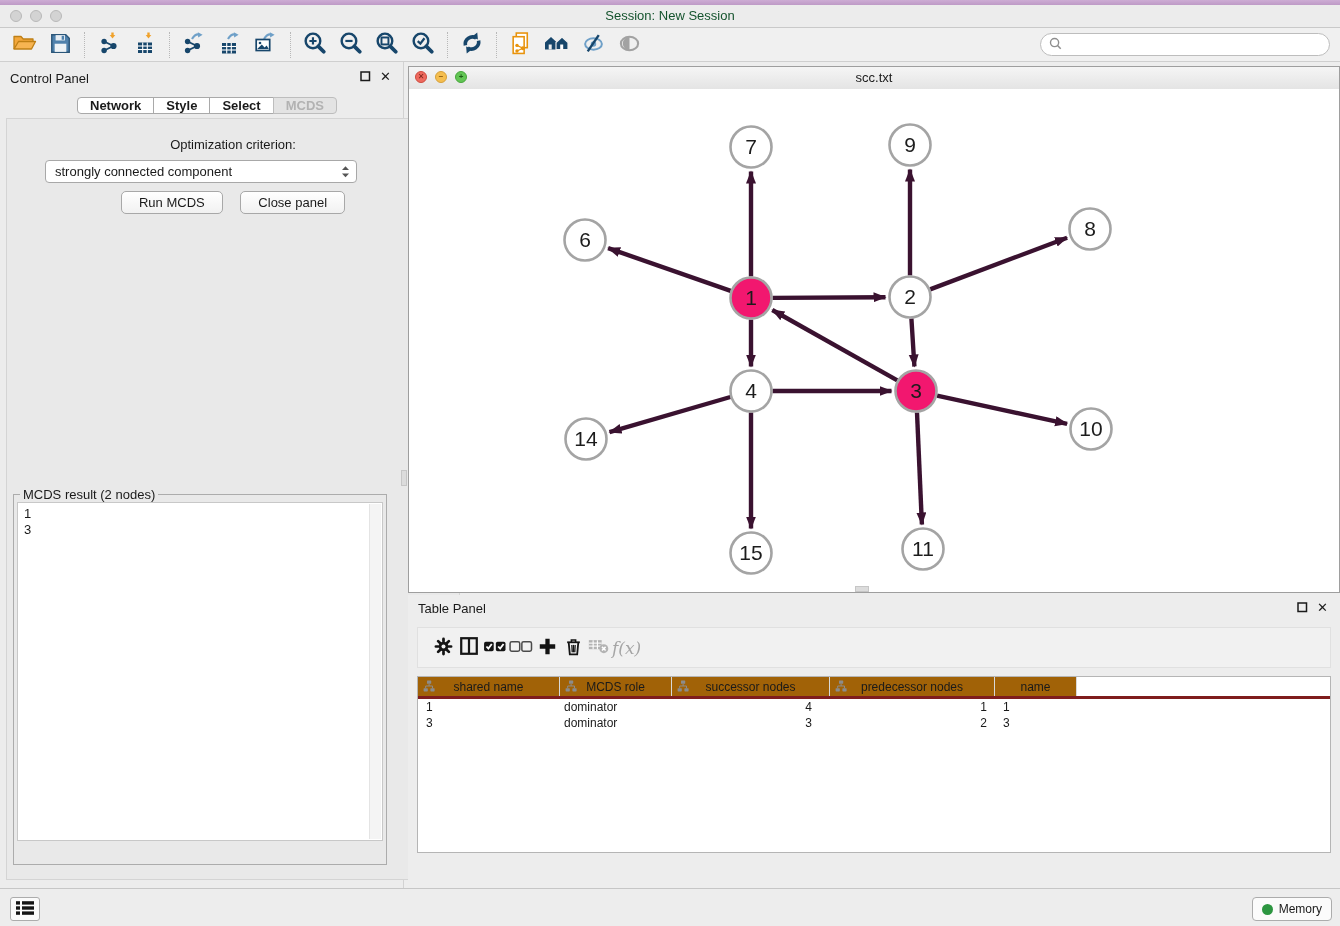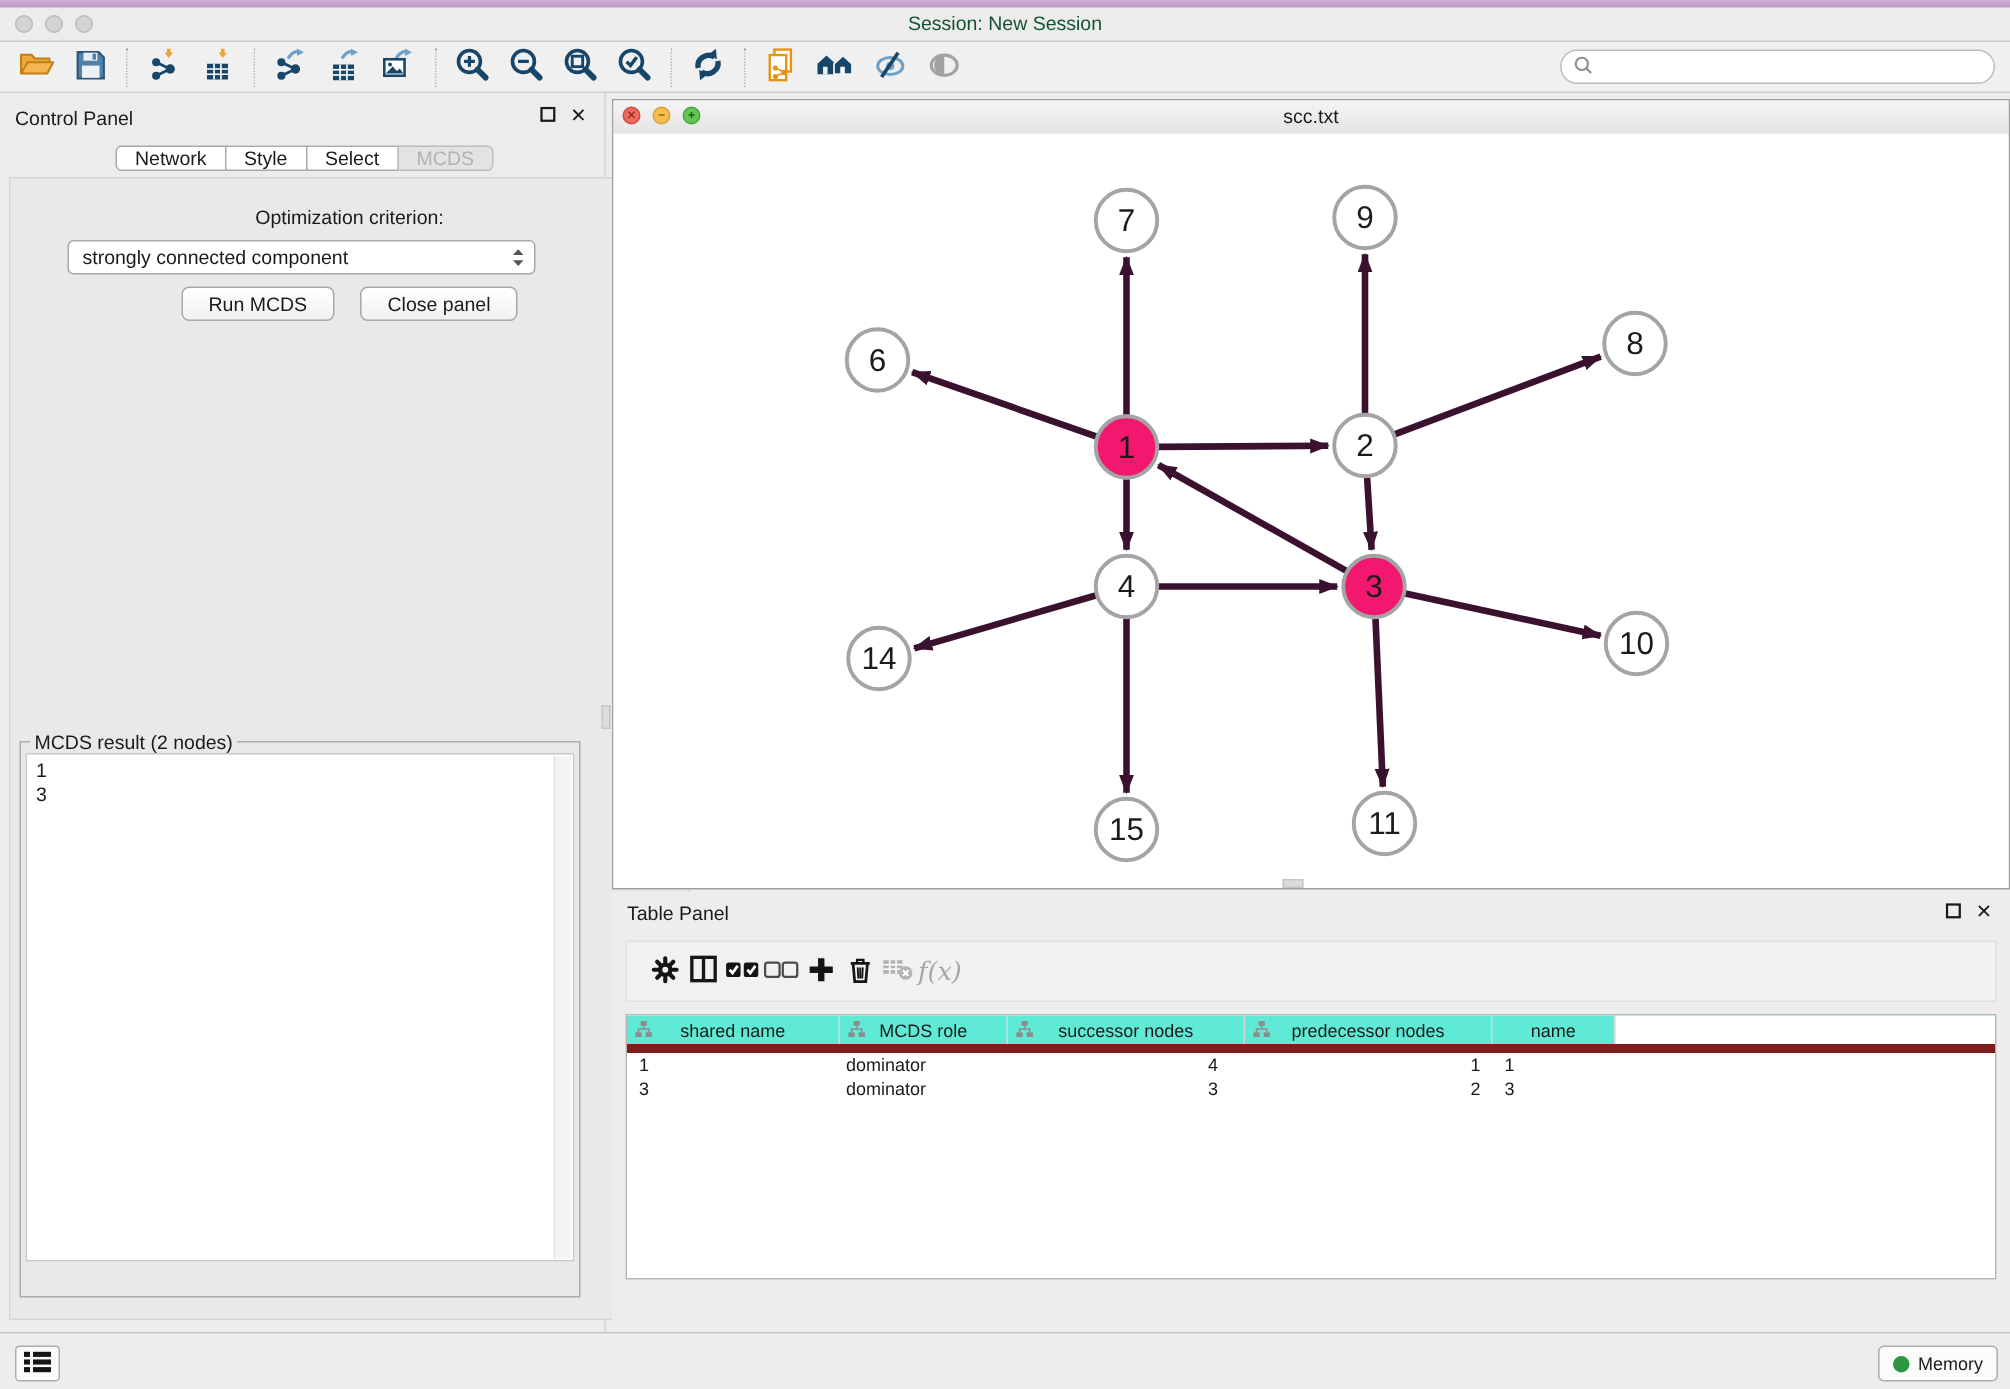--- a/index.html
+++ b/index.html
@@ -21,21 +21,21 @@
           border-radius:12px;display:flex;align-items:center;padding:0 8px;box-sizing:border-box;gap:5px}
   .search input{flex:1;border:none;outline:none;background:transparent;font:13px "Liberation Sans",sans-serif}
 
   
   .control-panel{position:absolute;left:0;top:62px;width:404px;height:826px;background:#ECECEC;border-right:1px solid #D2D2D2;box-sizing:border-box}
   .cp-head{position:absolute;left:10px;top:9px}
   .panel-btns{position:absolute;top:8px;right:12px;display:flex;gap:9px;align-items:center}
   .mini{display:flex;align-items:center}
   .mini.close{font-weight:700;font-size:13px;line-height:13px}
   .ctabs{position:absolute;left:77px;top:35px;display:flex}
-  .ctab{padding:0 12px;background:#FFF;border:1px solid #A9A9A9;font-weight:400;margin-left:-1px}
+  .ctab{padding:0 12px;background:#FFF;border:1px solid #A9A9A9;font-weight:700;margin-left:-1px}
   .ctab:first-child{border-radius:4px 0 0 4px;margin-left:0}
   .ctab:last-child{border-radius:0 4px 4px 0}
   .ctab.active{background:#E3E3E3;color:#B2B2B2;border-color:#BDBDBD}
   .cp-body{position:absolute;left:6px;top:56px;width:454px;height:762px;background:#E9E9E9;border:1px solid #D4D4D4;box-sizing:border-box}
   .opt-label{position:absolute;top:18px;left:0;right:0;text-align:center}
   .opt-select{position:absolute;left:38px;top:41px;width:312px;height:23px;background:#FFF;border:1px solid #A8A8A8;border-radius:4px;
               box-sizing:border-box;display:flex;align-items:center;padding-left:9px}
   .opt-select .stp{position:absolute;right:4px;top:3px}
   .cp-buttons{position:absolute;top:72px;left:0;right:0;text-align:center}
   .btn{display:inline-block;padding:3px 17px;background:linear-gradient(#FFFFFF,#F1F1F1);border:1px solid #A8A8A8;border-radius:5px;margin:0 7px}
@@ -57,21 +57,21 @@
 
   
   .table-panel{position:absolute;left:408px;top:595px;width:932px;height:293px;background:#EDEDED}
   .tp-head{position:absolute;left:10px;top:6px}
   .tp-btns{position:absolute;top:6px;right:12px;display:flex;gap:9px;align-items:center}
   .tp-toolbar{position:absolute;left:9px;right:9px;top:32px;height:41px;background:#F1F1F1;border:1px solid #E0E0E0;
               box-sizing:border-box;display:flex;align-items:center;padding-left:12px}
   .tp-tool{min-width:26px;display:flex;justify-content:center;align-items:center}
   .fx{font-family:"DejaVu Serif","Liberation Serif",serif;font-style:italic;color:#A5A5A5;font-size:17px}
   .tp-table{position:absolute;left:9px;right:9px;top:81px;height:177px;background:#FFF;border:1px solid #B5B5B5;box-sizing:border-box;overflow:hidden}
-  .thead{display:flex;height:19px;background:#5eead4;border-bottom:6px solid #7f1d1d}
+  .thead{display:flex;height:19px;background:#a16207;border-bottom:3px solid #7f1d1d}
   .hcell{position:relative;display:flex;align-items:center;justify-content:center;font-size:12px;border-right:1px solid #D8D8D8;box-sizing:border-box}
   .hcell.wf{border-right:none;background:#FFF}
   .hcell svg{position:absolute;left:5px;top:3px}
   .trow{display:flex;height:16px;font-size:12px;align-items:center}
   .tcell{box-sizing:border-box;overflow:hidden;white-space:nowrap}
   .w0{width:142px}.w1{width:112px}.w2{width:158px}.w3{width:165px}.w4{width:82px}.wf{flex:1}
   .trow .w0{padding-left:8px}.trow .w1{padding-left:4px}
   .trow .w2{text-align:right;padding-right:18px}.trow .w3{text-align:right;padding-right:8px}.trow .w4{padding-left:8px}
   .tp-tabs{position:absolute;left:0;right:0;top:266px;display:flex;justify-content:center}
   .btab{padding:3px 13px;background:#FCFCFC;border:1px solid #B4B4B4;font-weight:600;margin-left:-1px}

